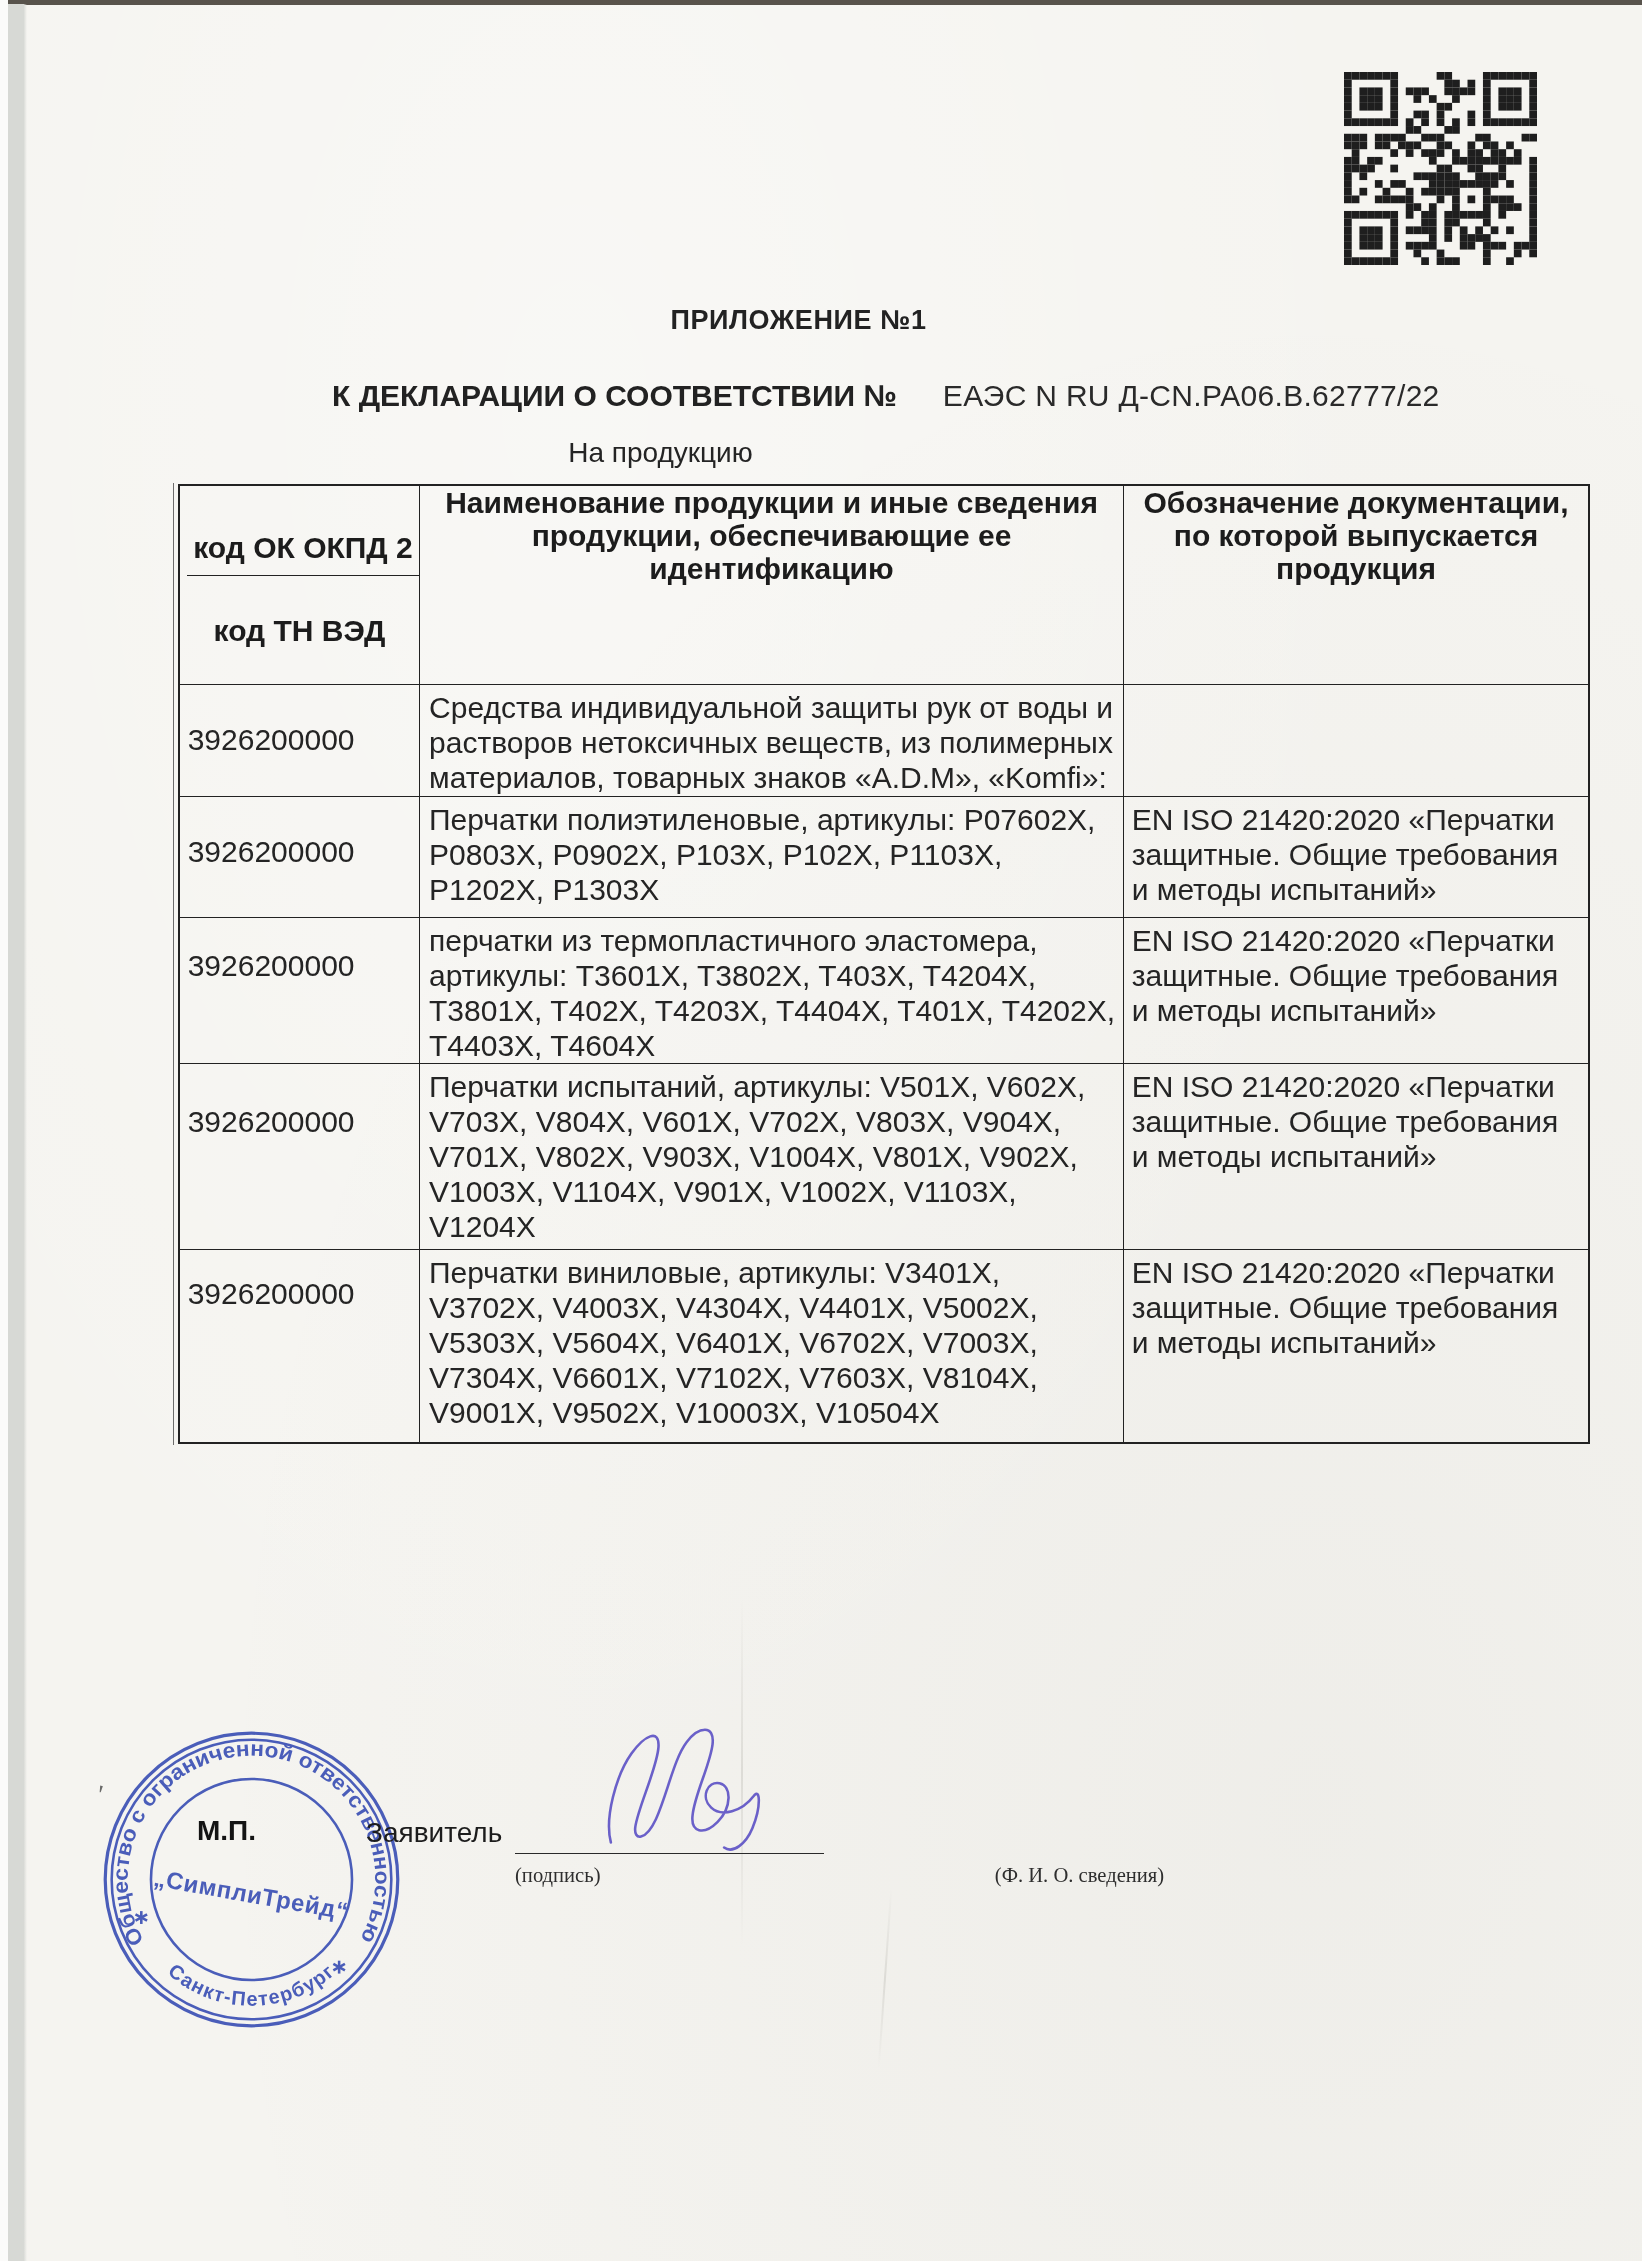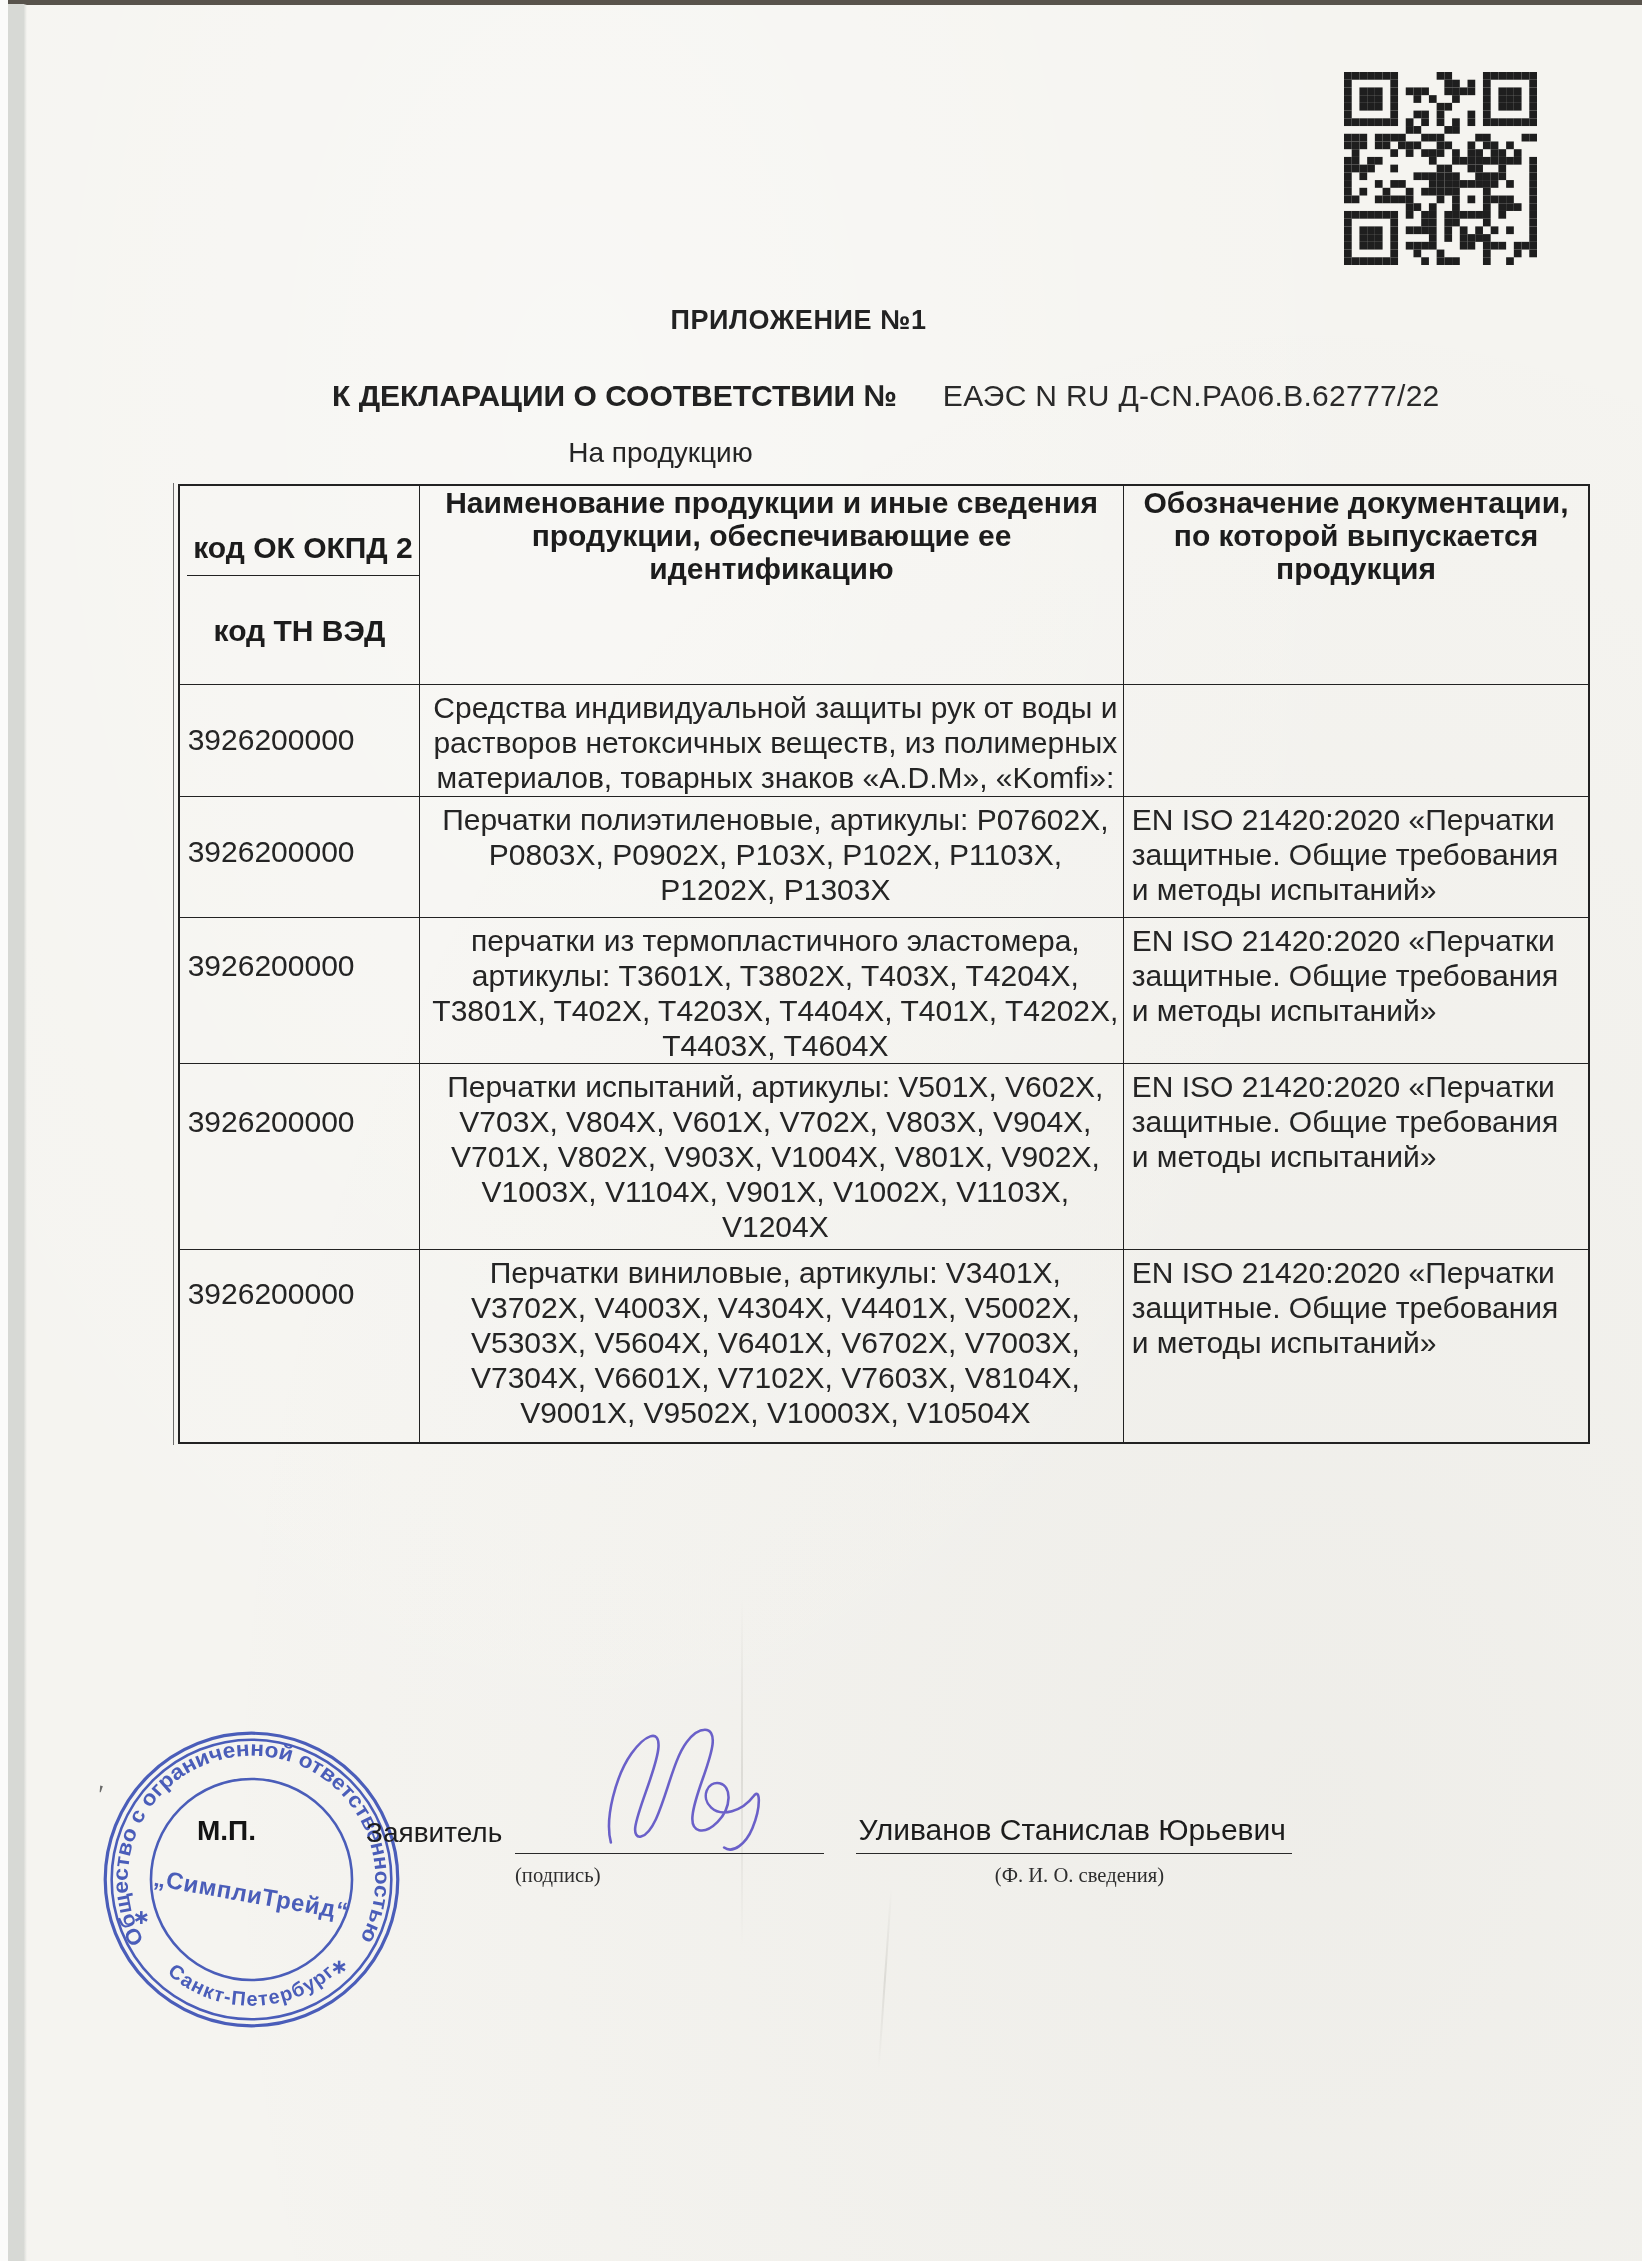--- a/index.html
+++ b/index.html
@@ -40,21 +40,21 @@
   table.doc th, table.doc td{border:1.9px solid #222;vertical-align:top;overflow:hidden;}
   col.c1{width:238px;} col.c2{width:698px;} col.c3{width:461px;}
   tr.hrow{height:100px;}
   th{font-weight:bold;font-size:30px;line-height:33px;text-align:center;vertical-align:middle;white-space:pre-line;color:#1c1c1c;}
   th.h2,th.h3{vertical-align:middle;padding:0 3.9px;margin-top:41px;}
   th.h1{padding:0;}
   .h1-top{height:56px;border-bottom:1.9px solid #222;display:flex;align-items:center;justify-content:center;margin-left:7px;}
   .h1-bot{height:42px;display:flex;align-items:center;justify-content:center;}
   td{font-size:30px;line-height:35px;color:#242424;}
   td.code{padding:0 5.2px 0 7.7px;}
-  td.name{padding:5.2px 1.3px 0 9px;white-space:pre-line;text-align:center;}
+  td.name{padding:5.2px 1.3px 0 9px;white-space:pre-line;}
   td.docref{padding:5.2px 2.6px 0 7.7px;white-space:pre-line;}
   tr.r1{height:112px;} tr.r2{height:121px;} tr.r3{height:144px;} tr.r4{height:186px;} tr.r5{height:193px;}
   tr.r1 td.code{padding-top:37px;} tr.r2 td.code{padding-top:37px;} tr.r3 td.code{padding-top:30px;}
   tr.r4 td.code{padding-top:40px;} tr.r5 td.code{padding-top:26px;}
 
   
   .mp-label{position:absolute;left:197px;top:1815px;font-size:28px;font-weight:bold;color:#141414;z-index:3;}
   .applicant-label{position:absolute;left:366px;top:1817px;font-size:28px;color:#1c1c1c;z-index:3;text-align:center;}
   .sig-line{position:absolute;left:515px;top:1853px;width:309px;height:0;border-top:1.9px solid #2a2a2a;}
   .sig-caption{position:absolute;left:515px;top:1864px;width:309px;
@@ -523,17 +523,16 @@
              C 170 100, 159 126, 176 142
              C 192 157, 224 148, 242 124
              C 252 110, 254 140, 240 174
              C 230 198, 210 214, 196 204" stroke="#5b50c4"></path>
   </svg>
 
   <div class="mp-label">М.П.</div>
   <div class="applicant-label">Заявитель</div>
   <div class="sig-line"></div>
   <div class="sig-caption">(подпись)</div>
-  <div class="applicant-name">Уливанов Станислав Юрьевич</div>
   <div class="name-caption">(Ф. И. О. сведения)</div>
 
 </div>
 
 
 </body></html>

